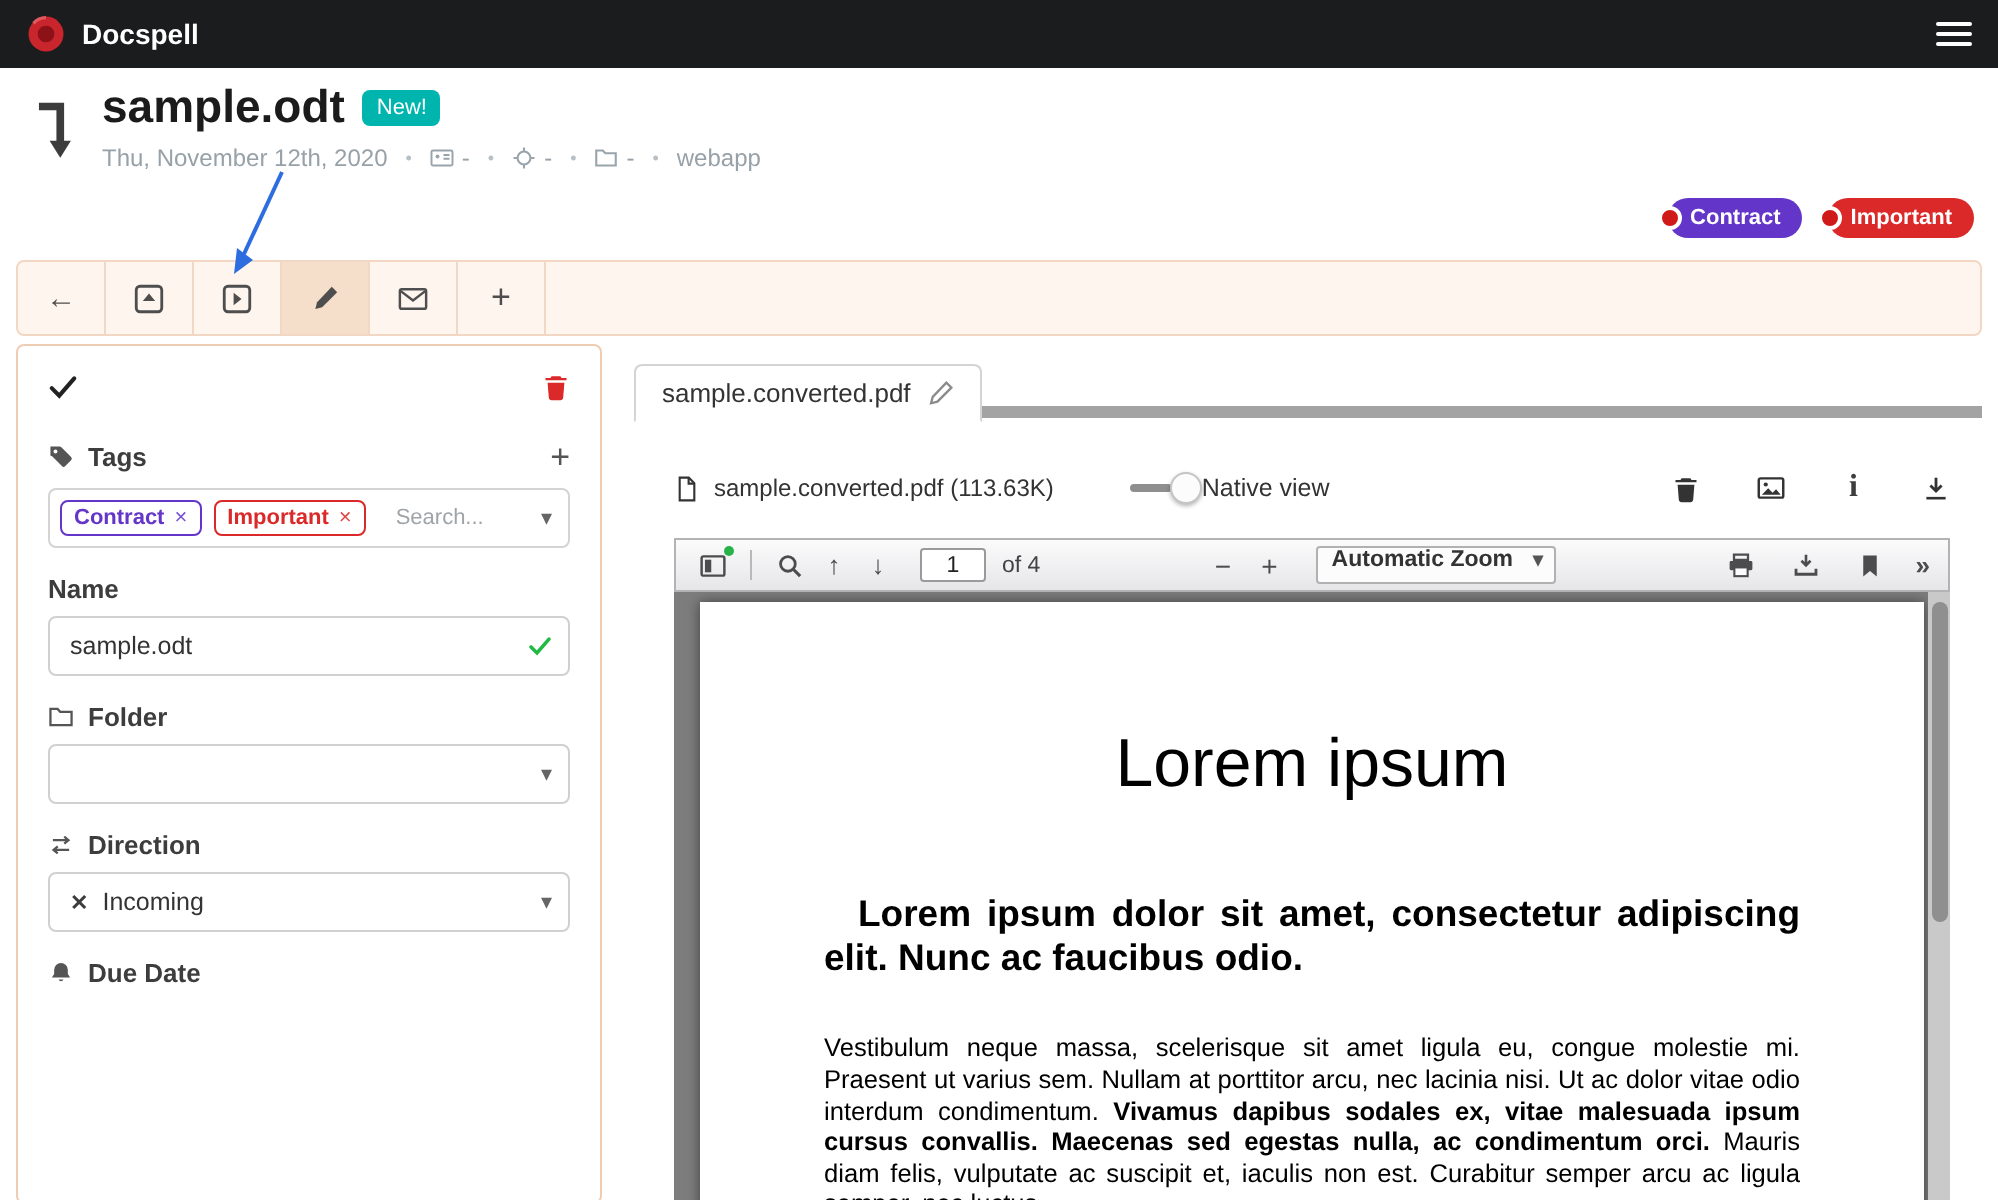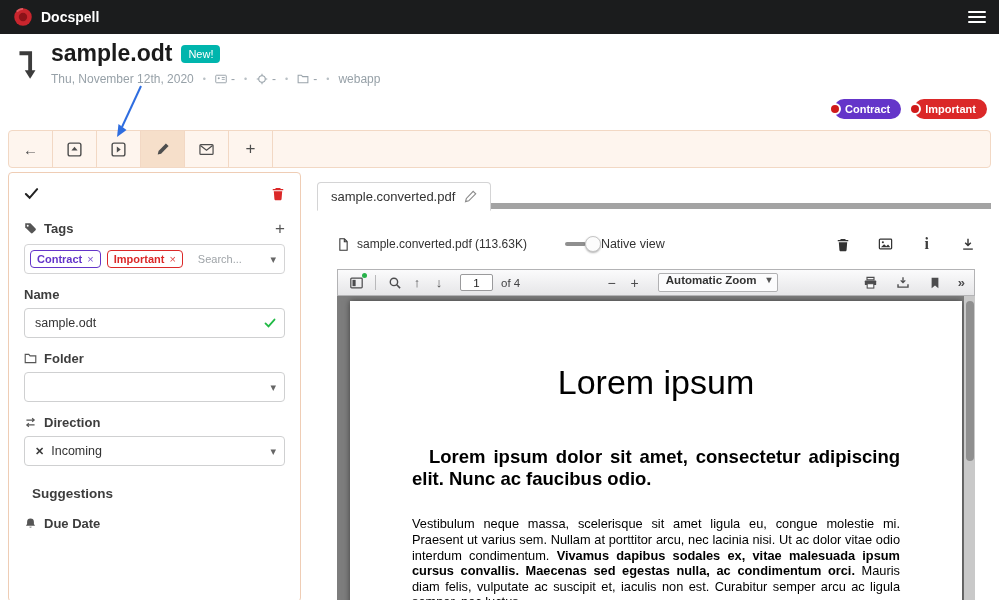--- a/index.html
+++ b/index.html
@@ -304,21 +304,20 @@
     </span>
     <span>Direction</span>
   </div>
   <div class="select">
     <span class="xmark">✕</span>
     <span>Incoming</span>
     <span class="caret">▾</span>
   </div>
 
 
-  <div class="suggestions">Suggestions</div>
 
   <div class="field-label">
     <span class="icon">
       <svg width="13" height="13" viewBox="0 0 16 16">
           <path d="M8 1.8a4.2 4.2 0 0 0-4.2 4.2v2.6L2.4 10.8h11.2L12.2 8.6V6A4.2 4.2 0 0 0 8 1.8z" fill="currentColor"></path>
           <path d="M6.5 12a1.6 1.6 0 0 0 3 0z" fill="currentColor"></path>
         </svg>
     </span>
     <span>Due Date</span>
   </div>

